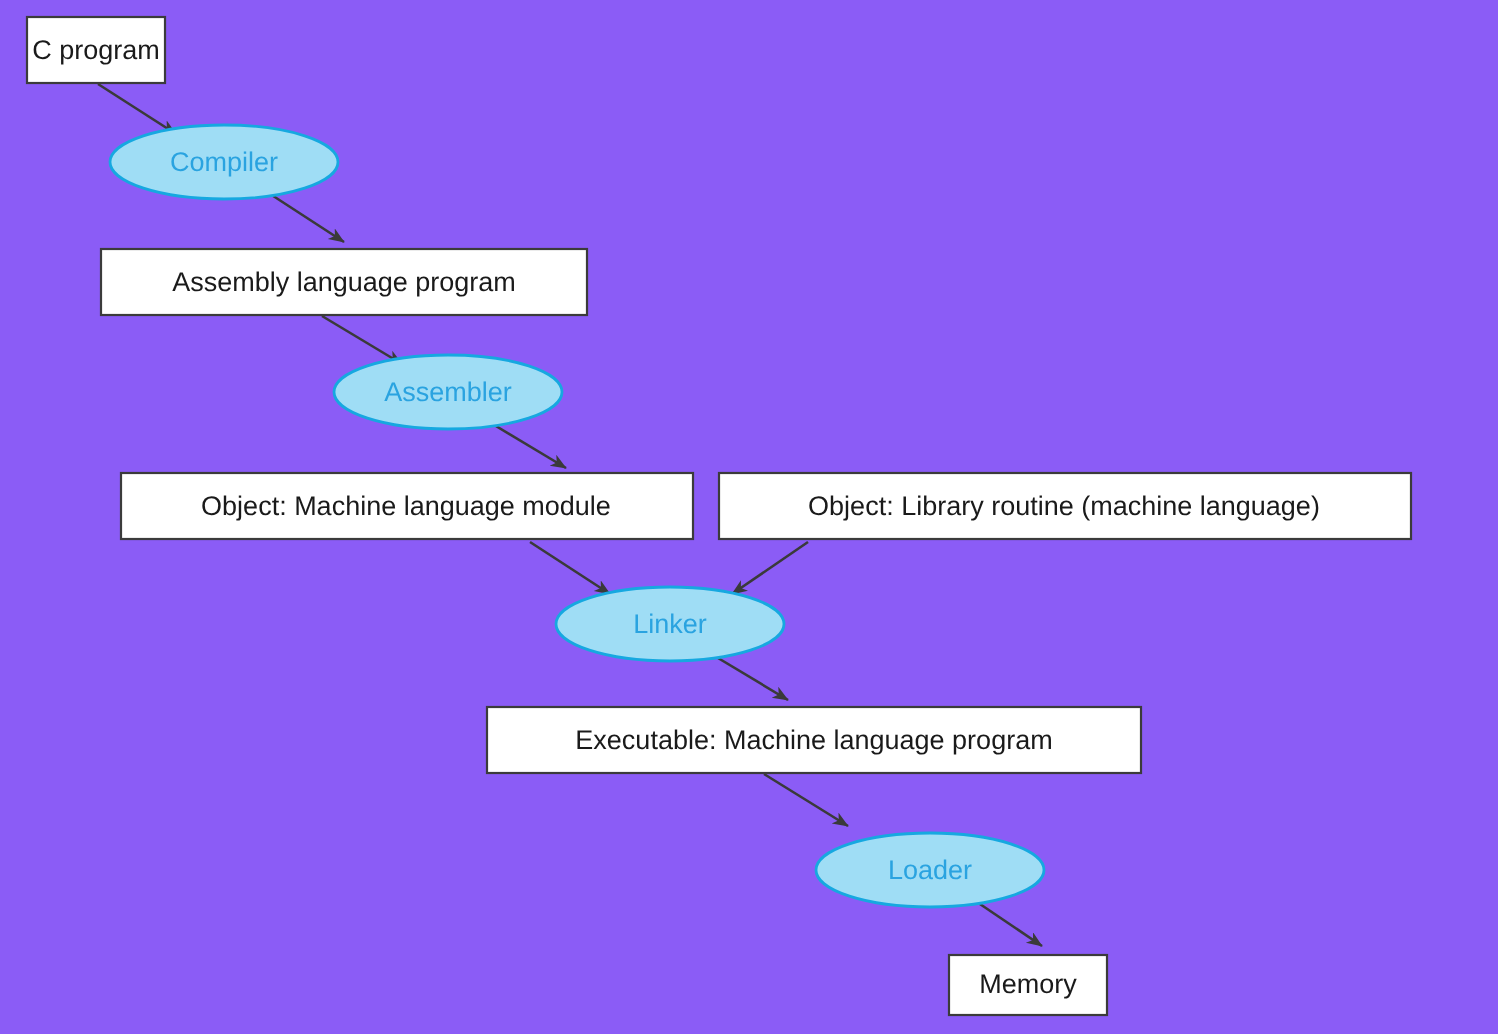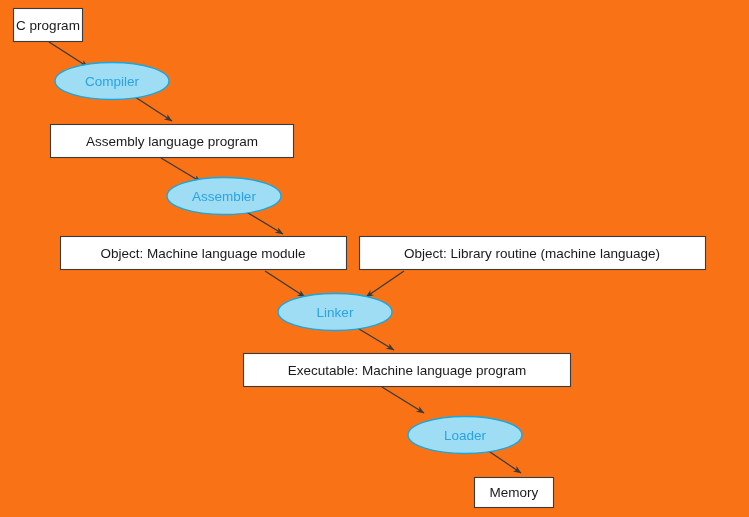--- a/index.html
+++ b/index.html
@@ -11,21 +11,21 @@
   body {
     width: 749px;
     height: 517px;
     font-family: "Liberation Sans", sans-serif;
     overflow: hidden;
   }
   #diagram-root {
     position: relative;
     width: 749px;
     height: 517px;
-    background: #f97316;
+    background: #8b5cf6;
   }
   svg#flow-svg {
     display: block;
     width: 749px;
     height: 517px;
   }
   .node-box {
     fill: #ffffff;
     stroke: #3b3b3b;
     stroke-width: 1.1;

